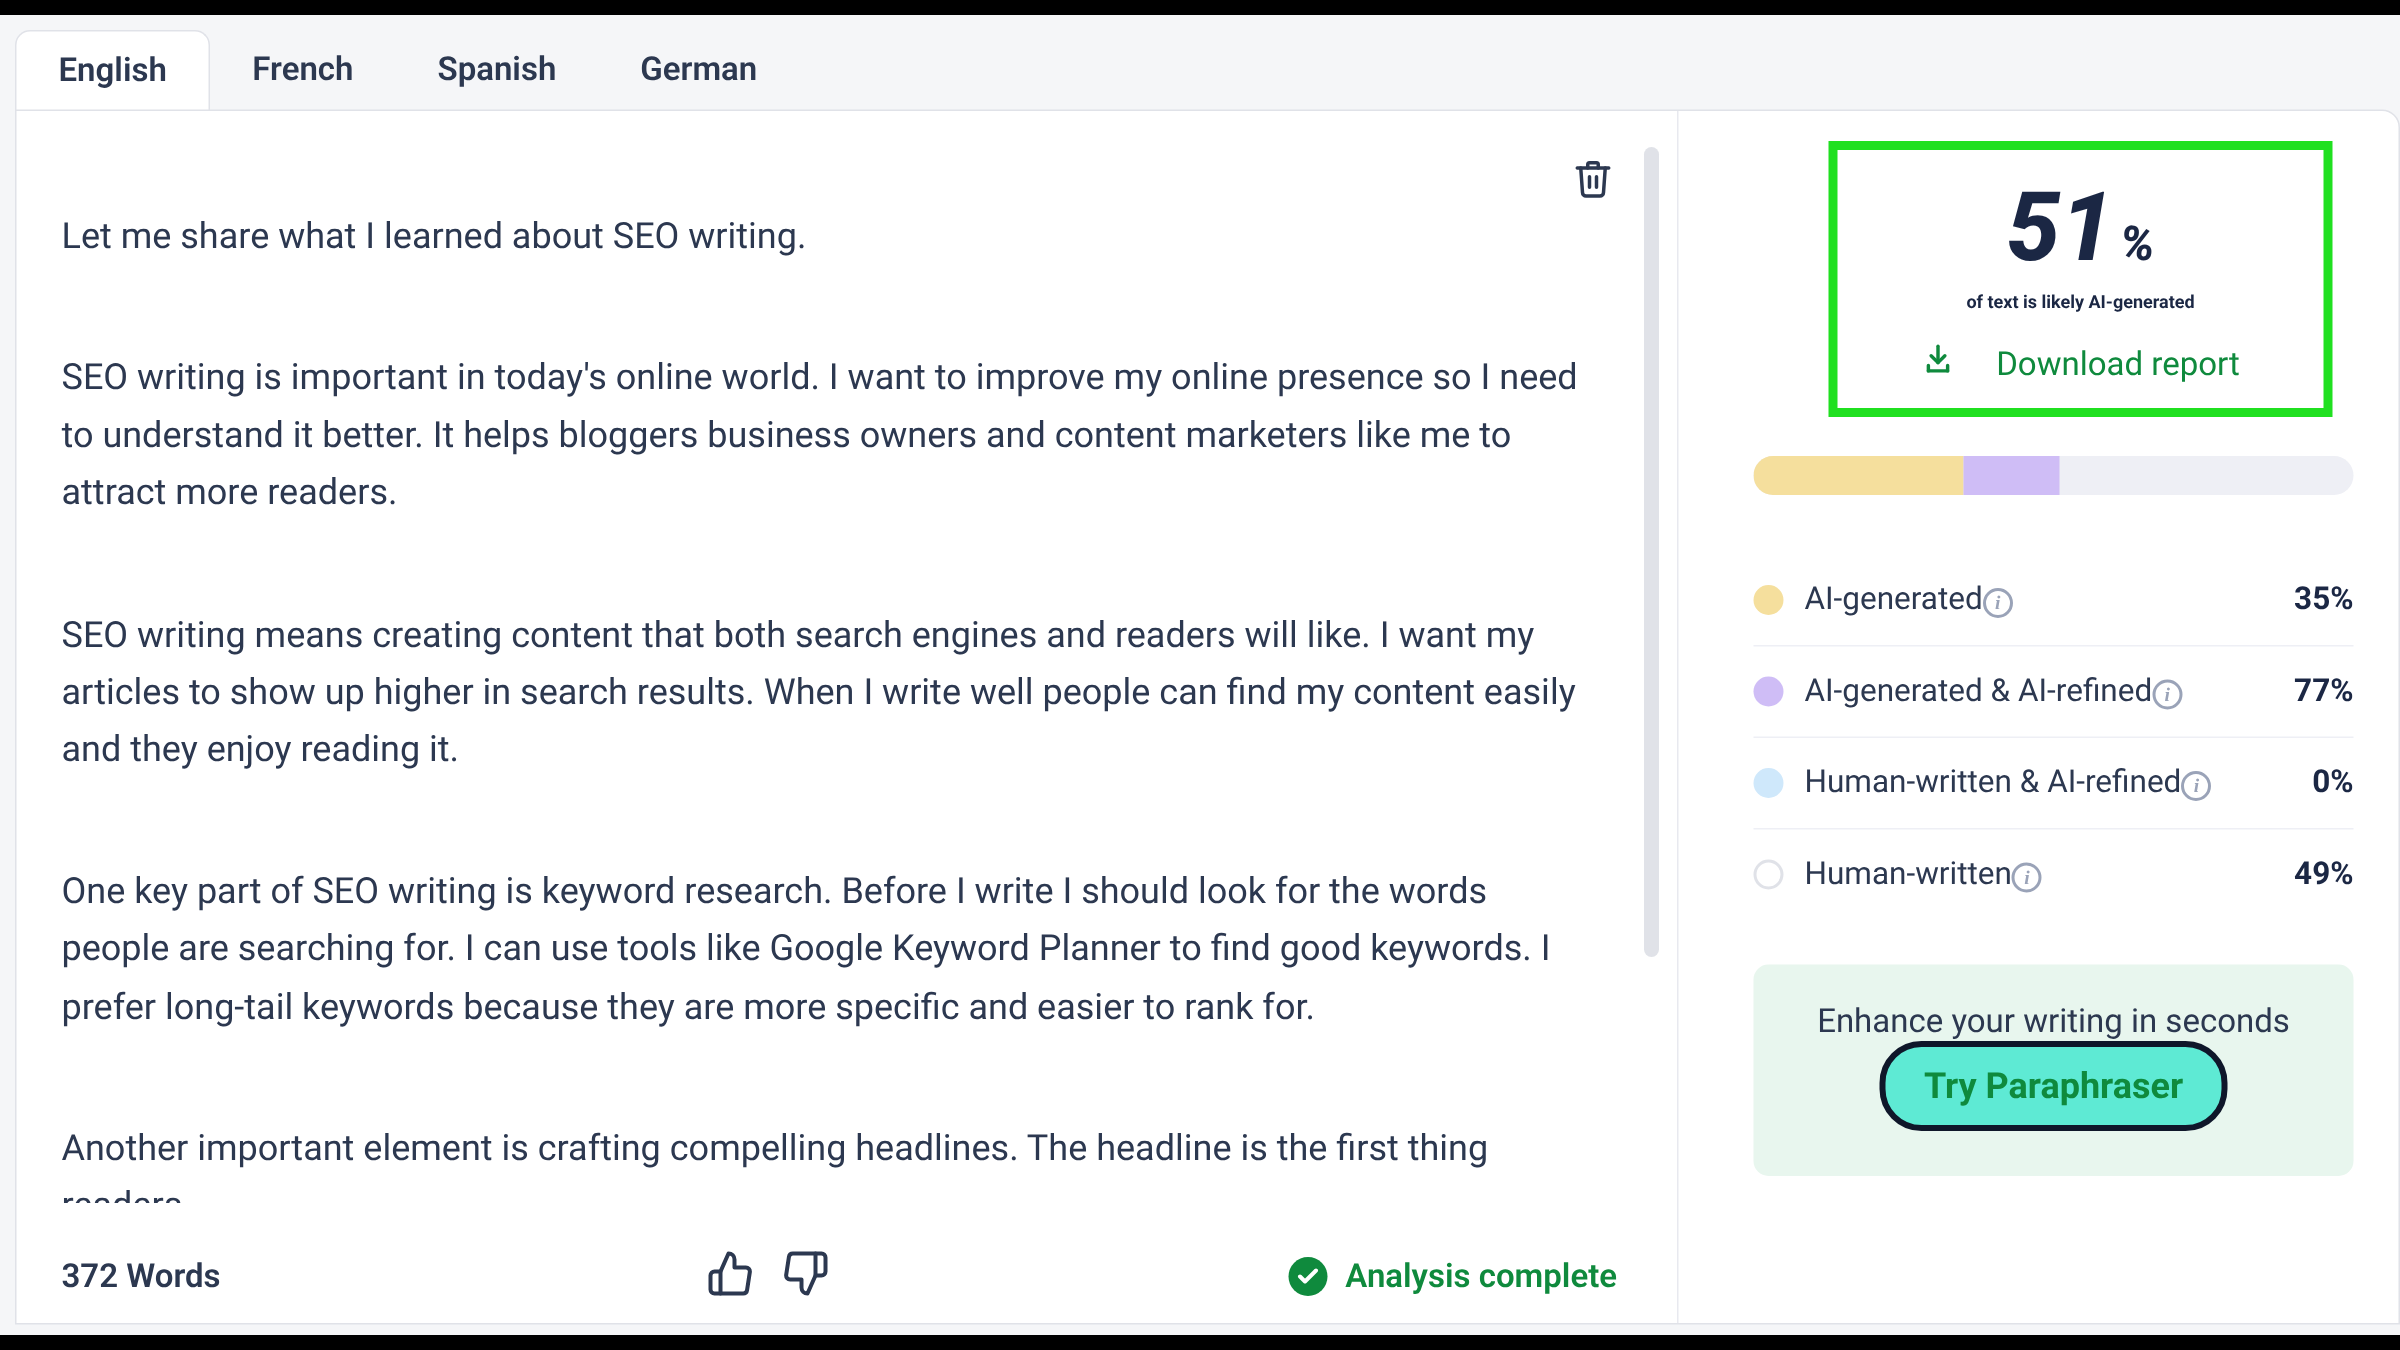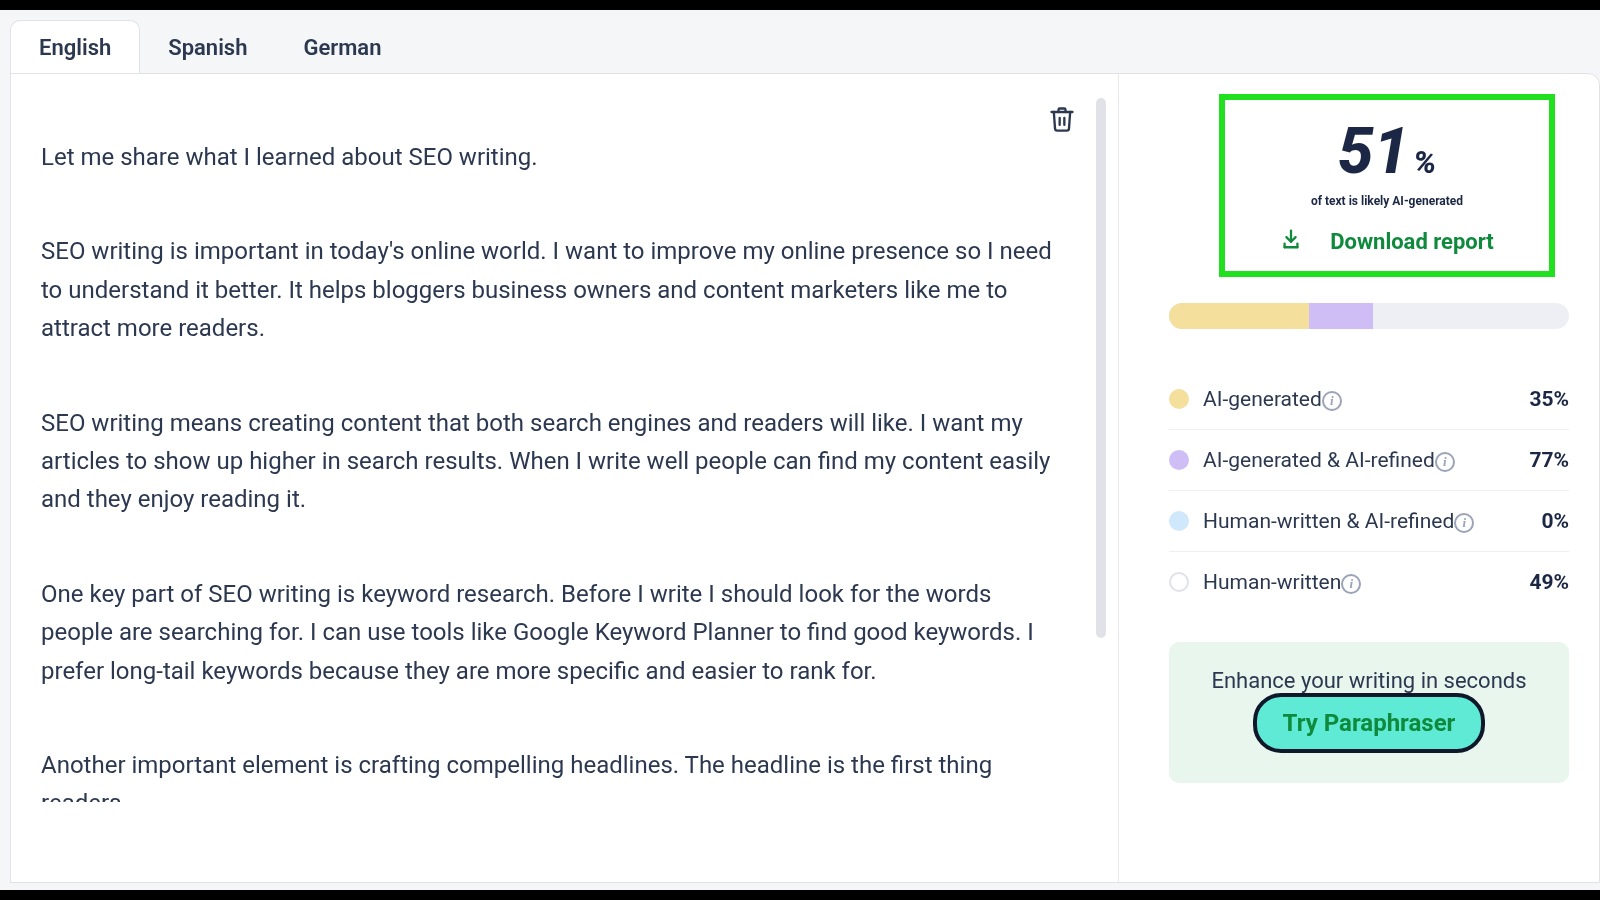--- a/index.html
+++ b/index.html
@@ -19,21 +19,20 @@
     background: #f5f6f8;
     height: 880px;
     width: 1600px;
     position: relative;
     padding: 10px 0 0 10px;
   }
   .tabs {
     display: flex;
     gap: 0;
     margin-left: 0;
-    align-items: center;
   }
   .tab {
     padding: 14px 28px;
     font-size: 22px;
     font-weight: 600;
     color: #2c3850;
     cursor: pointer;
     border-top-left-radius: 10px;
     border-top-right-radius: 10px;
   }
@@ -142,25 +141,25 @@
   }
   .score-val .pct { font-size: 32px; font-weight: 800; }
   .score-sub {
     font-size: 12px;
     font-weight: 700;
     color: #1b2744;
     margin-top: 10px;
   }
   .download {
     display: inline-flex;
-    align-items: center;
+    align-items: flex-end;
     gap: 28px;
     color: #0f8a3d;
     font-size: 22px;
-    font-weight: 700;
+    font-weight: 400;
     margin-top: 20px;
     cursor: pointer;
   }
   .progress {
     height: 26px;
     border-radius: 14px;
     background: #eeeff5;
     display: flex;
     overflow: hidden;
     margin: 0 6px 40px 10px;
@@ -210,20 +209,21 @@
   }
 </style>
 </head>
 <body>
 
 <div class="letterbox-top"></div>
 <div class="app">
 
   <div class="tabs">
     <div class="tab active">English</div>
+    <div class="tab">French</div>
     <div class="tab">Spanish</div>
     <div class="tab">German</div>
   </div>
 
   <div class="panel">
 
     <div class="editor-area">
       <div class="trash-icon">
         <svg width="28" height="30" viewBox="0 0 24 24" fill="none" stroke="#2c3850" stroke-width="2" stroke-linecap="round" stroke-linejoin="round">
           <polyline points="3 6 5 6 21 6"></polyline>
@@ -238,20 +238,45 @@
           <p>Let me share what I learned about SEO writing.</p>
           <p>SEO writing is important in today's online world. I want to improve my online presence  so I need to understand it better. It helps bloggers  business owners  and content marketers like me to attract more readers.</p>
           <p>SEO writing means creating content that both search engines and readers will like. I want my articles to show up higher in search results. When I write well  people can find my content easily and they enjoy reading it.</p>
           <p>One key part of SEO writing is keyword research. Before I write  I should look for the words people are searching for. I can use tools like Google Keyword Planner to find good keywords. I prefer long-tail keywords because they are more specific and easier to rank for.</p>
           <p>Another important element is crafting compelling headlines. The headline is the first thing readers</p>
         </div>
       </div>
 
       <div class="scrollbar"></div>
 
+      <div class="editor-footer">
+        <div class="word-count">372 Words</div>
+        <div class="feedback">
+          <span>
+            <svg width="32" height="32" viewBox="0 0 24 24" fill="none" stroke="#2c3850" stroke-width="2" stroke-linecap="round" stroke-linejoin="round">
+              <path d="M14 9V5a3 3 0 0 0-3-3l-4 9v11h11.28a2 2 0 0 0 2-1.7l1.38-9a2 2 0 0 0-2-2.3H14z"></path>
+              <path d="M7 22H4a2 2 0 0 1-2-2v-7a2 2 0 0 1 2-2h3"></path>
+            </svg>
+          </span>
+          <span>
+            <svg width="32" height="32" viewBox="0 0 24 24" fill="none" stroke="#2c3850" stroke-width="2" stroke-linecap="round" stroke-linejoin="round">
+              <path d="M10 15v4a3 3 0 0 0 3 3l4-9V2H5.72a2 2 0 0 0-2 1.7l-1.38 9a2 2 0 0 0 2 2.3H10z"></path>
+              <path d="M17 2h3a2 2 0 0 1 2 2v7a2 2 0 0 1-2 2h-3"></path>
+            </svg>
+          </span>
+        </div>
+        <div class="status">
+          <span class="status-circle">
+            <svg width="16" height="16" viewBox="0 0 24 24" fill="none" stroke="#fff" stroke-width="4" stroke-linecap="round" stroke-linejoin="round">
+                <polyline points="20 6 9 17 4 12"></polyline>
+              </svg>
+          </span>
+          <span>Analysis complete</span>
+        </div>
+      </div>
     </div>
 
     <div class="sidebar">
 
       <div class="score-box">
         <div class="score-val">
           <span>51</span>
             <span class="pct">%</span>
         </div>
         <div class="score-sub">of text is likely AI-generated</div>

